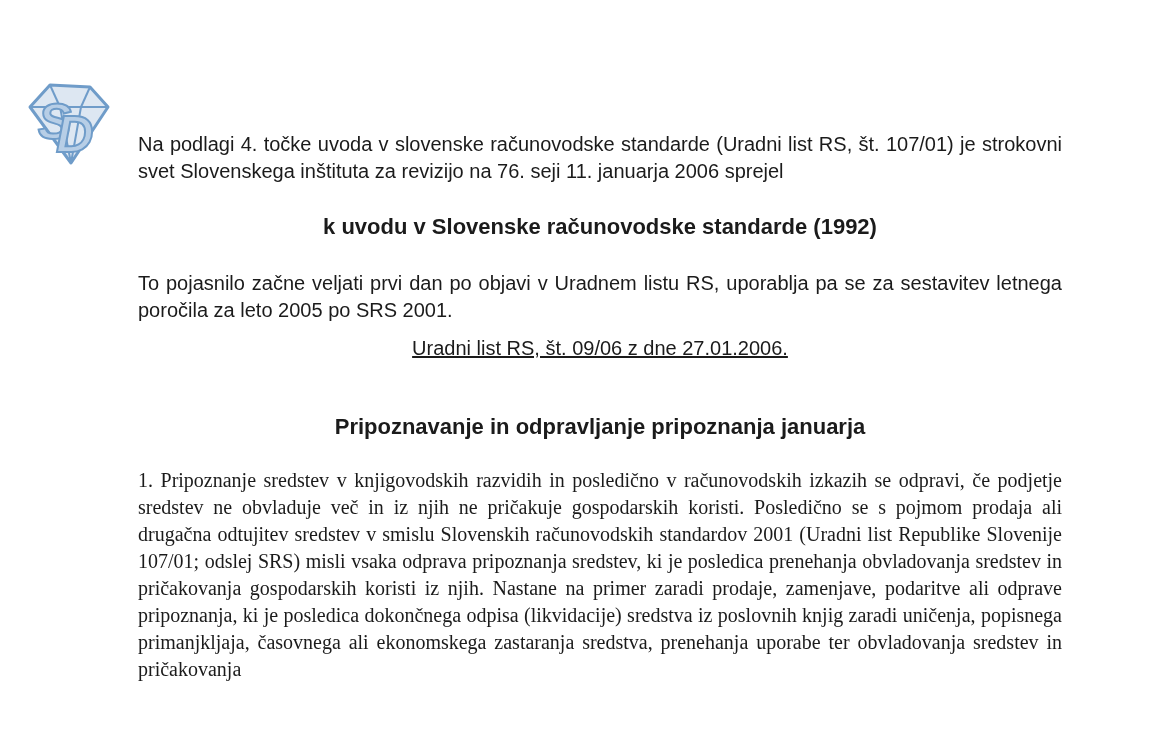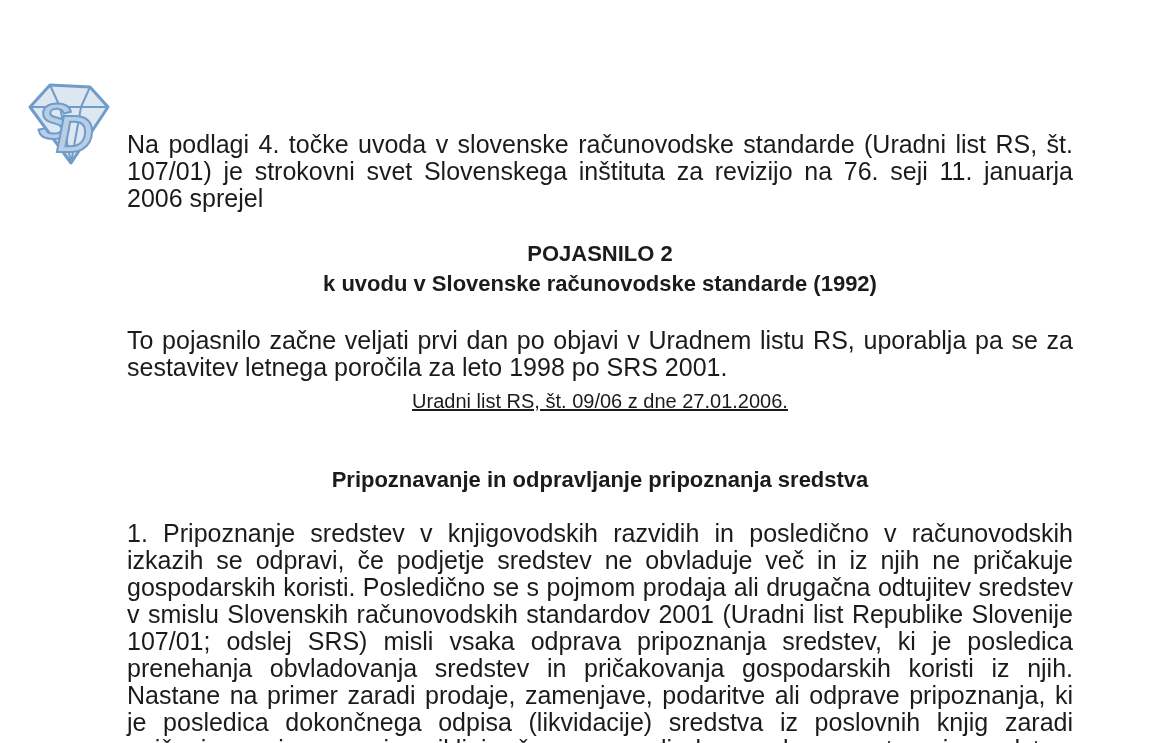--- a/index.html
+++ b/index.html
@@ -23,28 +23,28 @@
     width: 96px;
     height: 92px;
   }
   .content {
     position: absolute;
     left: 127px;
     top: 0;
     width: 946px;
   }
   .body-par {
-    margin: 0;
-    font-size: 25px;
+    margin: 11px;
+    font-size: 20px;
     line-height: 27px;
     text-align: justify;
   }
   .intro        { margin-top: 131px; }
   .validity     { margin-top: 28px; }
-  .main-par     { margin-top: 25px; }
+  .main-par     { margin-top: 25px; font-family: Liberation Serif, serif; }
   .title-block {
     margin-top: 27px;
     text-align: center;
     font-weight: bold;
     font-size: 22px;
     line-height: 30px;
   }
   .gazette {
     margin-top: 7px;
     text-align: center;
@@ -76,28 +76,27 @@
       <text x="18" y="63" font-size="50" font-weight="bold" font-style="italic" font-family="Liberation Sans, sans-serif" stroke-width="2" fill="#b7cee6" stroke="#6f9cc9">S</text>
       <text x="36" y="76" font-size="52" font-weight="bold" font-style="italic" font-family="Liberation Sans, sans-serif" stroke-width="2" fill="#b7cee6" stroke="#6f9cc9">D</text>
     </svg>
   </div>
 
   <div class="content">
 
     <p class="body-par intro">Na podlagi 4. točke uvoda v slovenske računovodske standarde (Uradni list RS, št. 107/01) je strokovni svet Slovenskega inštituta za revizijo na 76. seji 11. januarja 2006 sprejel</p>
 
     <div class="title-block">
-      <div>POJASNILO 2</div>
       <div>k uvodu v Slovenske računovodske standarde (1992)</div>
     </div>
 
-    <p class="body-par validity">To pojasnilo začne veljati prvi dan po objavi v Uradnem listu RS, uporablja pa se za sestavitev letnega poročila za leto 1998 po SRS 2001.</p>
+    <p class="body-par validity">To pojasnilo začne veljati prvi dan po objavi v Uradnem listu RS, uporablja pa se za sestavitev letnega poročila za leto 2005 po SRS 2001.</p>
 
     <div class="gazette">
       <span>Uradni list RS, št. 09/06 z dne 27.01.2006.</span>
     </div>
 
-    <div class="section-heading">Pripoznavanje in odpravljanje pripoznanja sredstva</div>
+    <div class="section-heading">Pripoznavanje in odpravljanje pripoznanja januarja</div>
 
     <p class="body-par main-par">1. Pripoznanje sredstev v knjigovodskih razvidih in posledično v računovodskih izkazih se odpravi, če podjetje sredstev ne obvladuje več in iz njih ne pričakuje gospodarskih koristi. Posledično se s pojmom prodaja ali drugačna odtujitev sredstev v smislu Slovenskih računovodskih standardov 2001 (Uradni list Republike Slovenije 107/01; odslej SRS) misli vsaka odprava pripoznanja sredstev, ki je posledica prenehanja obvladovanja sredstev in pričakovanja gospodarskih koristi iz njih. Nastane na primer zaradi prodaje, zamenjave, podaritve ali odprave pripoznanja, ki je posledica dokončnega odpisa (likvidacije) sredstva iz poslovnih knjig zaradi uničenja, popisnega primanjkljaja, časovnega ali ekonomskega zastaranja sredstva, prenehanja uporabe ter obvladovanja sredstev in pričakovanja</p>
 
   </div>
 </div>
 
 </body></html>

